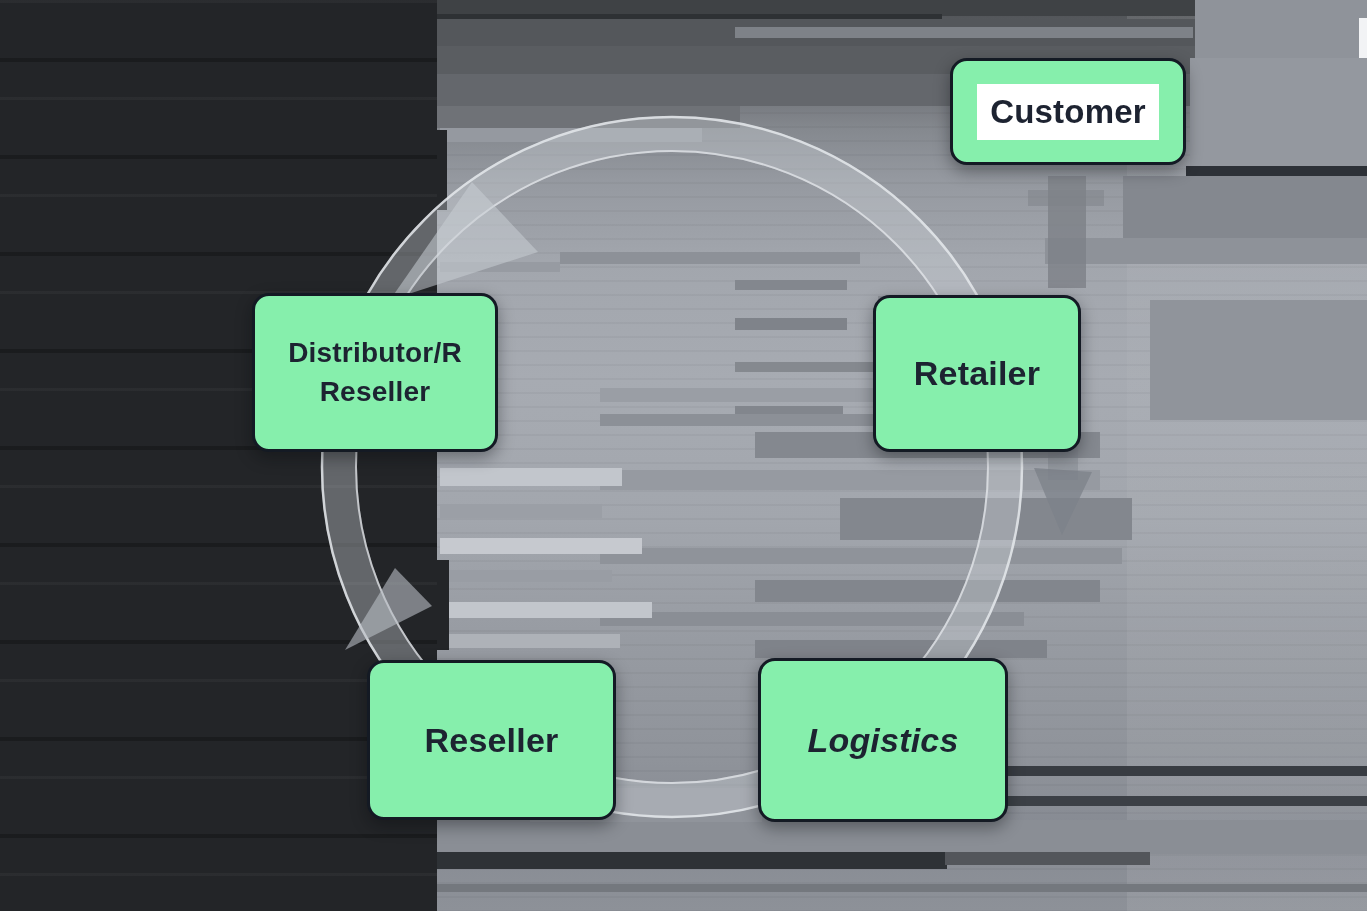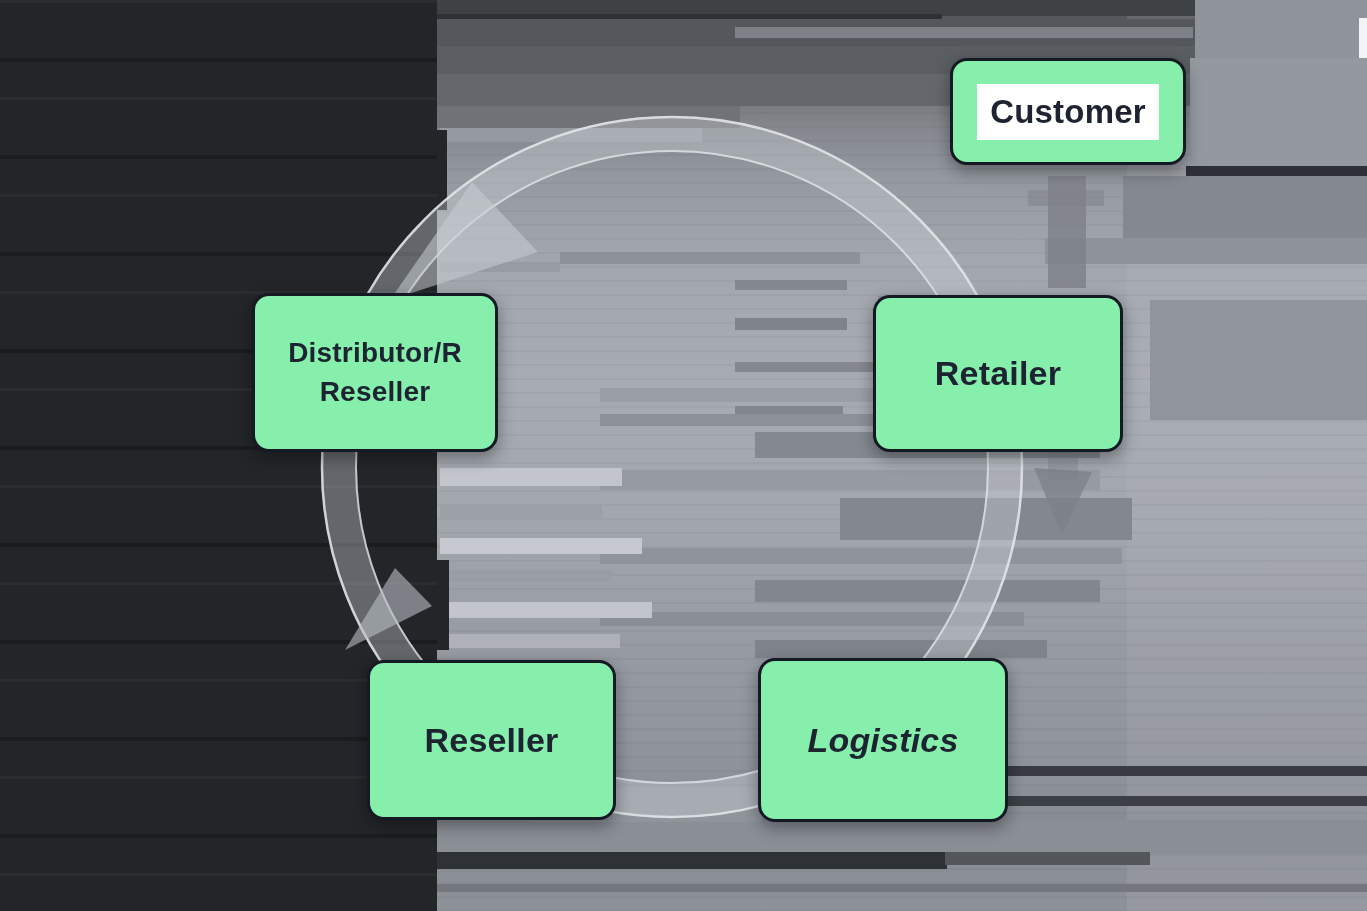--- a/index.html
+++ b/index.html
@@ -41,21 +41,21 @@
     border-radius:17px;
     display:flex;flex-direction:column;align-items:center;justify-content:center;
     font-weight:700;font-size:34px;color:#1d2331;
     letter-spacing:.2px;text-align:center;
     box-shadow:0 6px 16px rgba(8,10,14,.38);
     box-sizing:border-box;
   }
   .node-manufacturer{left:548px;top:70px;width:255px;height:162px;}
   .node-customer{left:950px;top:58px;width:236px;height:107px;font-size:33px;}
   .node-customer .hl{background:#ffffff;padding:9px 13px;}
-  .node-retailer{left:873px;top:295px;width:250px;height:157px;}
+  .node-retailer{left:873px;top:295px;width:208px;height:157px;}
   .node-distributor{left:252px;top:293px;width:246px;height:159px;font-size:28px;line-height:1.38;}
   .node-supplier{left:367px;top:660px;width:249px;height:160px;}
   .node-logistics{left:758px;top:658px;width:250px;height:164px;font-style:italic;}
 </style>
 </head>
 <body>
 
 <div class="stage">
 
   <div class="bg-base"></div>

